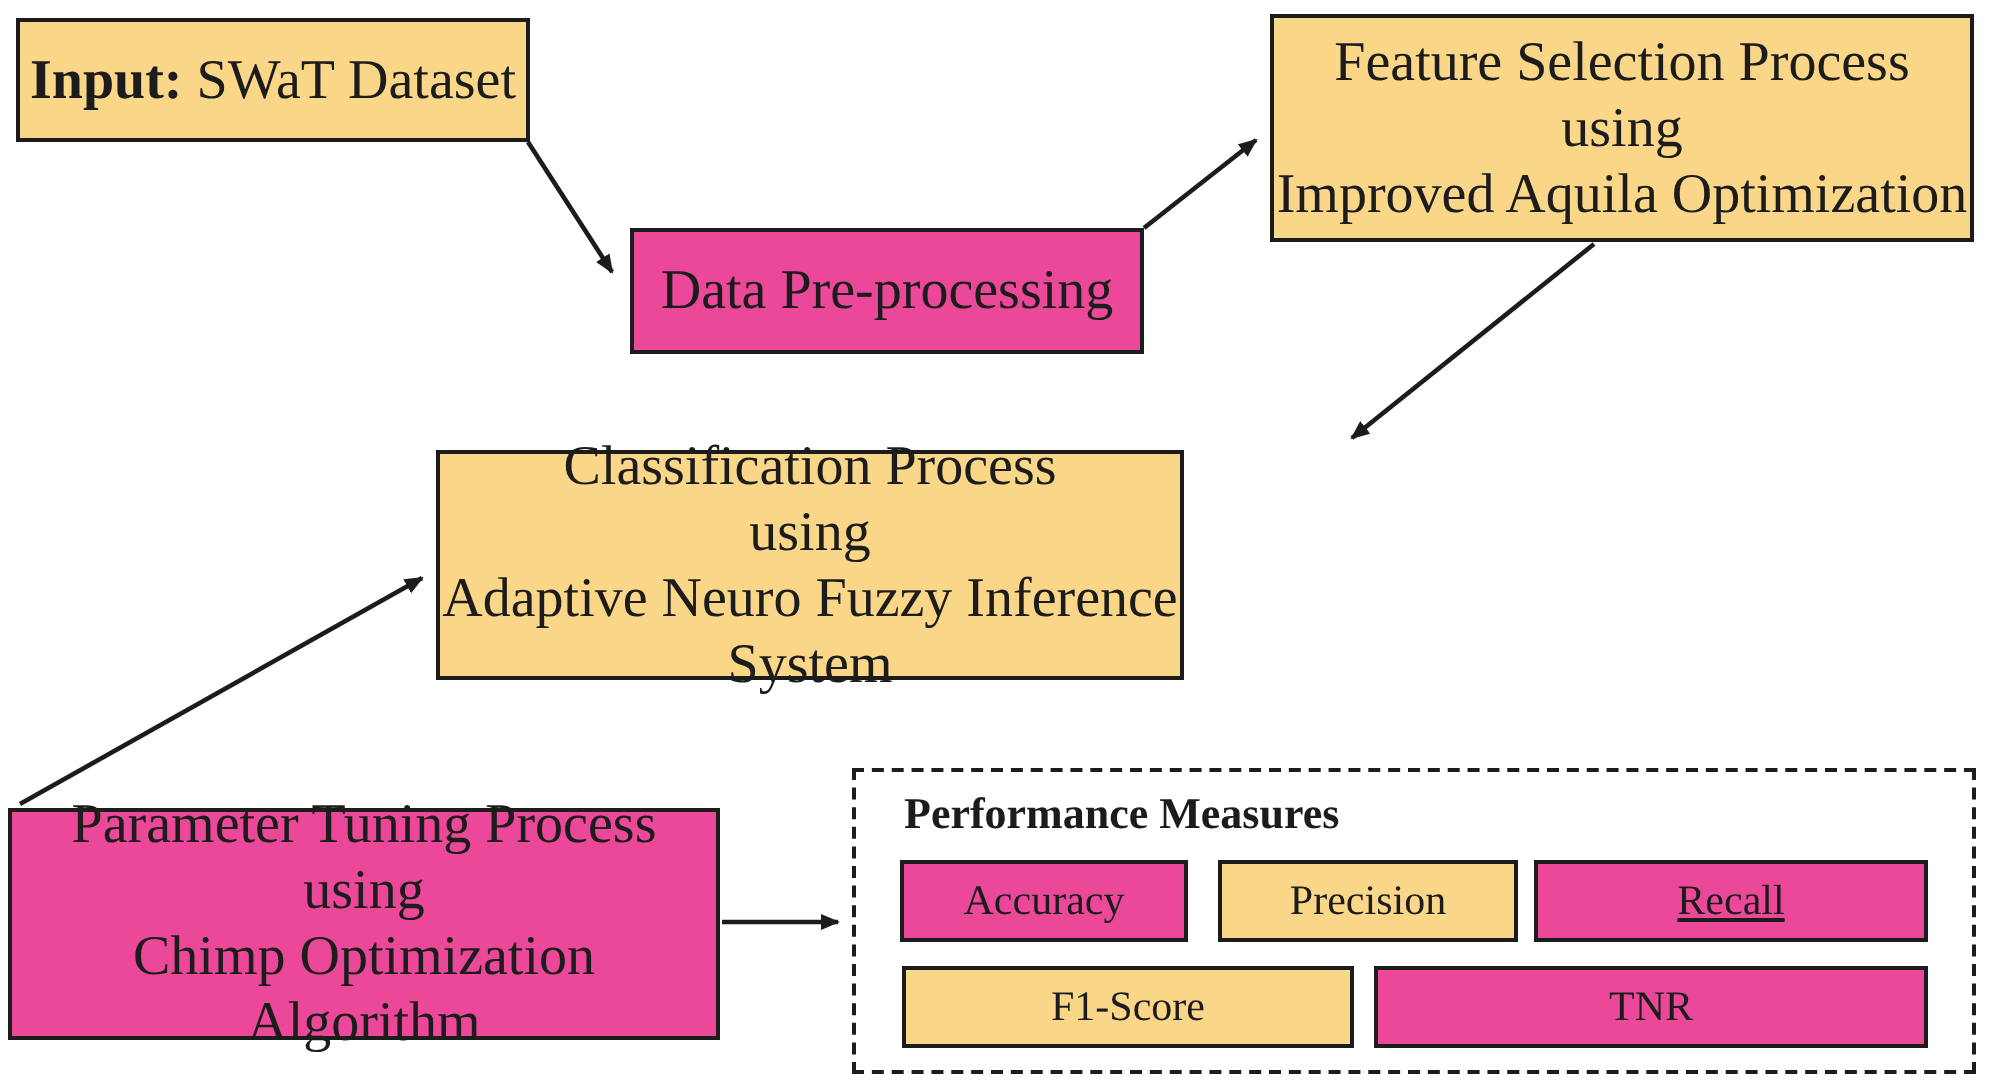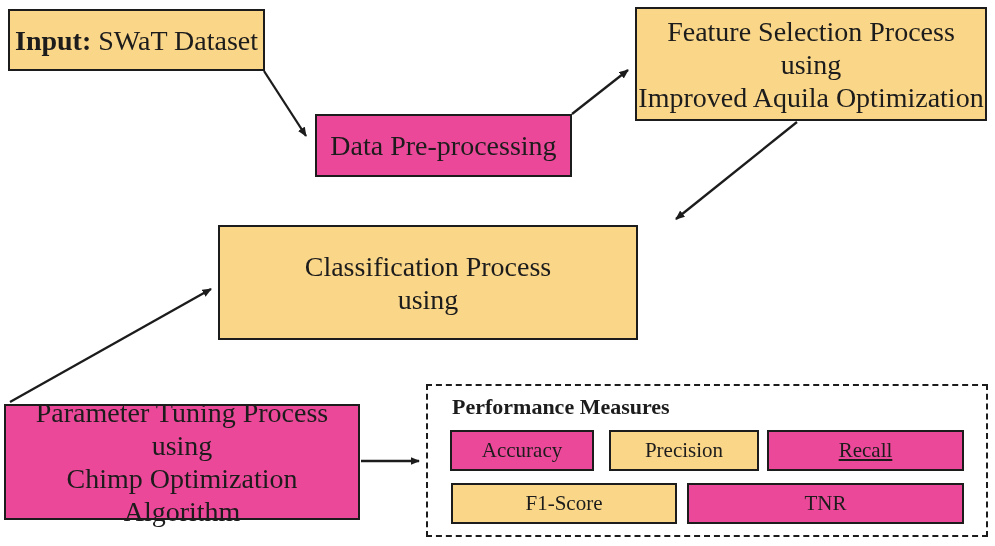--- a/index.html
+++ b/index.html
@@ -33,21 +33,21 @@
     text-align: center;
     font-size: 28px;
     line-height: 33px;
   }
   .node[data-color="orange"], .chip[data-color="orange"] { background: #fad689; }
   .node[data-color="blue"],   .chip[data-color="blue"]   { background: #ec4899; }
 
   .node-input            { left: 8px;   top: 9px;   width: 257px; height: 62px; }
   .node-preprocessing    { left: 315px; top: 114px; width: 257px; height: 63px; }
   .node-feature-selection{ left: 635px; top: 7px;   width: 352px; height: 114px; }
-  .node-classification   { left: 218px; top: 225px; width: 420px; height: 115px; }
+  .node-classification   { left: 218px; top: 225px; width: 374px; height: 115px; }
   .node-parameter-tuning { left: 4px;   top: 404px; width: 356px; height: 116px; }
 
   .performance-box {
     position: absolute;
     left: 426px; top: 384px;
     width: 562px; height: 153px;
     box-sizing: border-box;
     border: 2.5px dashed #1c1c1c;
     background: #ffffff;
   }
@@ -105,20 +105,21 @@
 
   <div class="node node-feature-selection" data-color="orange">
     <span class="line">Feature Selection Process</span>
     <span class="line">using</span>
     <span class="line">Improved Aquila Optimization</span>
   </div>
 
   <div class="node node-classification" data-color="orange">
     <span class="line">Classification Process</span>
     <span class="line">using</span>
+    <span class="line">Adaptive Neuro Fuzzy Inference System</span>
   </div>
 
   <div class="node node-parameter-tuning" data-color="blue">
     <span class="line">Parameter Tuning Process</span>
     <span class="line">using</span>
     <span class="line">Chimp Optimization Algorithm</span>
   </div>
 
   <div class="performance-box">
     <div class="performance-title">Performance Measures</div>

